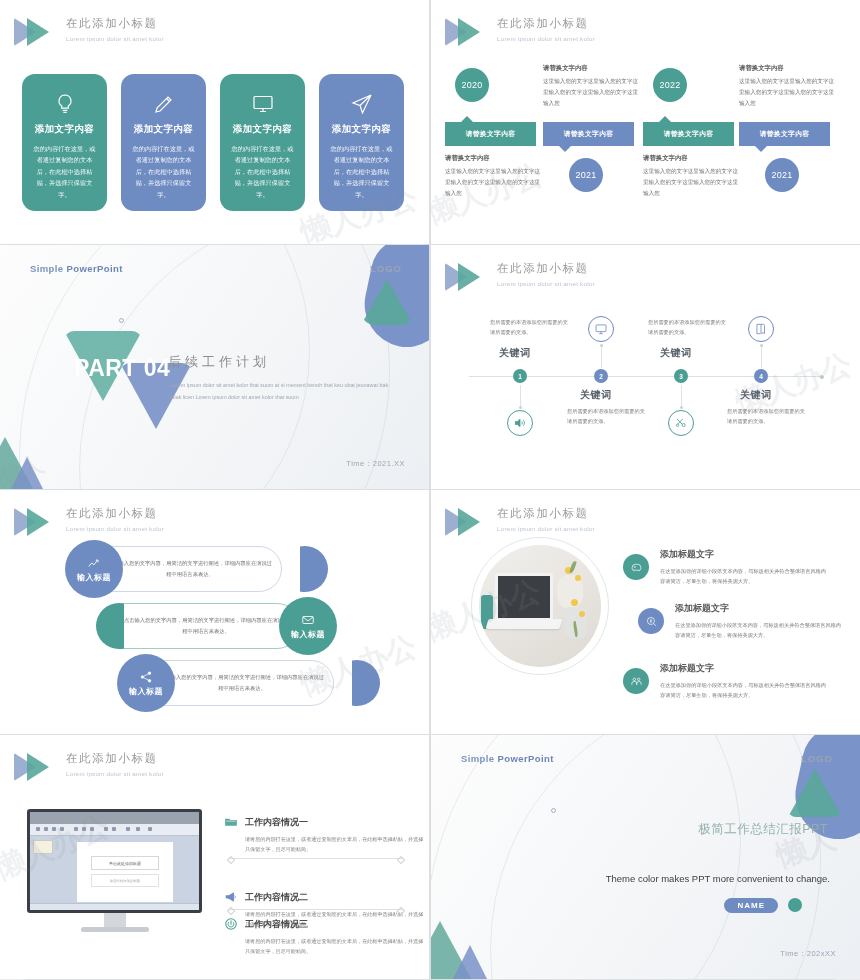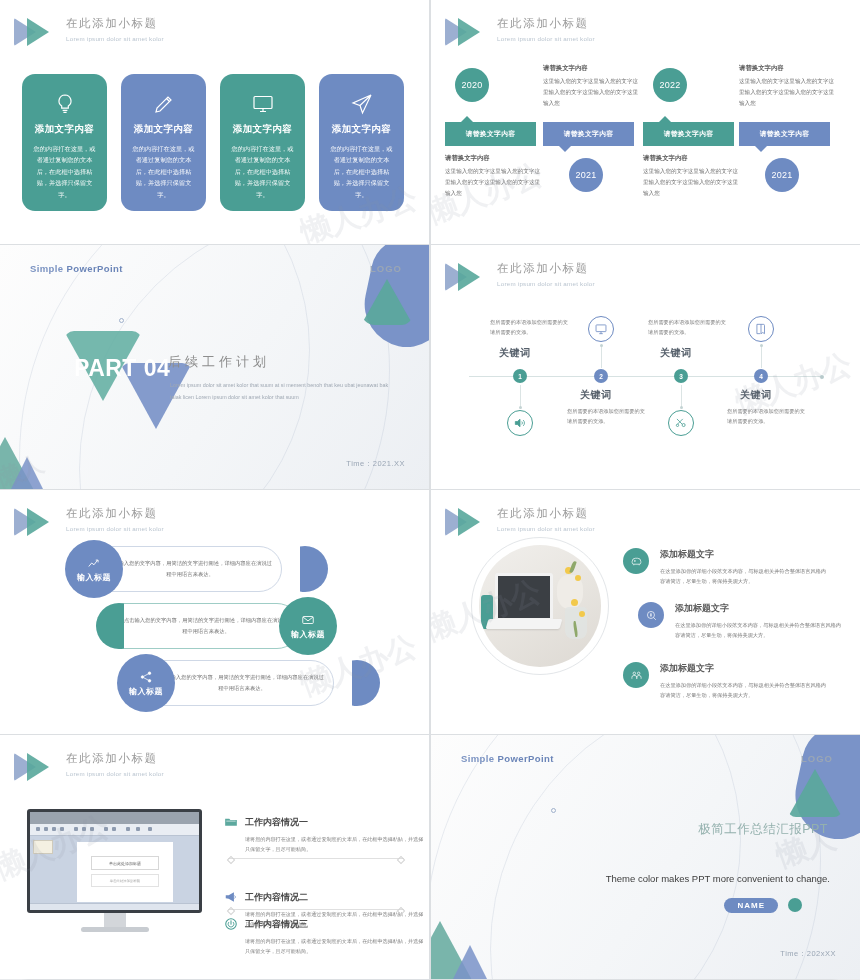--- a/index.html
+++ b/index.html
@@ -169,21 +169,21 @@
   }
   .ph-ring { position: absolute; left: 40px; top: 47px; width: 138px; height: 138px; border-radius: 50%; border: 1px solid #e3e6e9; }
   .ph-laptop-base { position: absolute; left: 8px; top: 74px; width: 74px; height: 10px; background: #f4f4f4; border-radius: 2px; transform: skewX(-16deg); box-shadow: 0 1px 2px rgba(0,0,0,.12); }
   .ph-laptop-scr { position: absolute; left: 16px; top: 28px; width: 58px; height: 48px; background: #3b3f44; border: 3px solid #f2f2f2; border-radius: 3px; }
   .ph-vase { position: absolute; left: 78px; top: 30px; width: 26px; height: 34px; background: #efece7; border-radius: 40% 40% 45% 45%; }
   .ph-jar { position: absolute; left: 86px; top: 62px; width: 22px; height: 32px; background: rgba(225,228,226,.85); border-radius: 4px 4px 8px 8px; }
   .ph-flower { position: absolute; border-radius: 50%; background: #f2c94c; }
   .ph-leaf { position: absolute; background: #8fa86b; border-radius: 50% 10%; }
   .ph-tube { position: absolute; left: 2px; top: 50px; width: 12px; height: 34px; background: #4a9e94; border-radius: 3px; }
 
-  .li-row { position: absolute; display: flex; align-items: flex-start; }
+  .li-row { position: absolute; display: flex; align-items: center; }
   .li-ic { width: 26px; height: 26px; border-radius: 50%; display: flex; align-items: center; justify-content: center; flex: none; }
   .li-ic.teal { background: #4a9e94; }
   .li-ic.blue { background: #6e8bc2; }
   .li-ic svg { width: 13px; height: 13px; }
   .li-tx { margin-left: 11px; width: 168px; }
   .li-tt { font-size: 9px; font-weight: bold; color: #5d5d5d; font-family: "DejaVu Serif", serif; }
   .li-bb { font-size: 5.2px; color: #7a7a7a; line-height: 2.0; margin-top: 5px; }
 
   
   .mon { position: absolute; left: 27px; top: 74px; width: 175px; }

